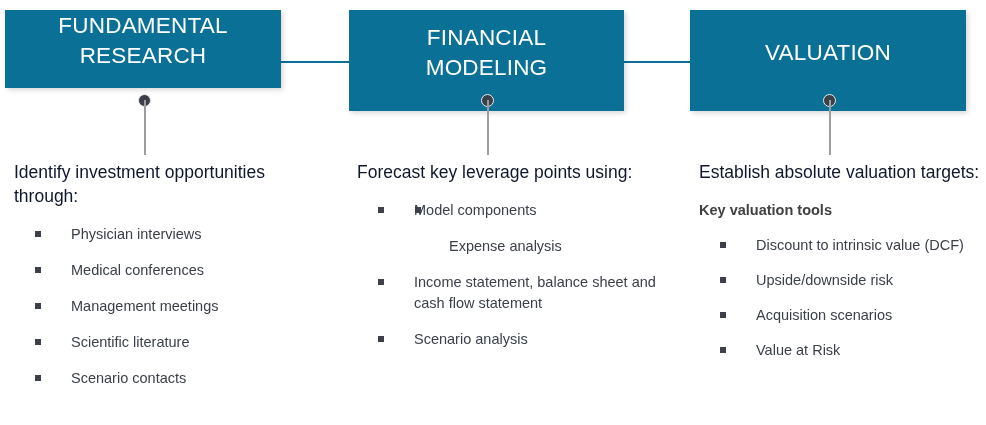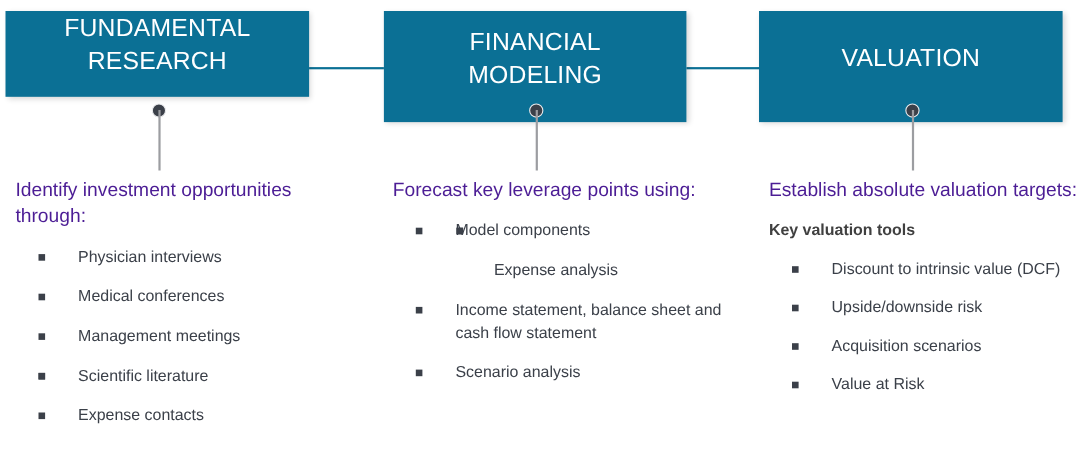--- a/index.html
+++ b/index.html
@@ -62,21 +62,21 @@
     border: 1.5px solid #e9eaec;
     box-sizing: border-box;
   }
 
   
   .column {
     position: absolute;
     box-sizing: border-box;
   }
   .col-heading {
-    color: #4c1d95;
+    color: #0f172a;
     font-size: 17.5px;
     line-height: 24px;
     margin: 0 0 16px 0;
     font-weight: 400;
   }
   .col-subheading {
     color: #404040;
     font-size: 14.5px;
     line-height: 21px;
     margin: 0 0 14px 0;
@@ -148,21 +148,21 @@
       </li>
       <li class="lvl1">
         <span class="bullet-marker"></span>
       </li>
       <li class="lvl1">
         <span class="bullet-marker"></span>
         <span class="bullet-text">Scientific literature</span>
       </li>
       <li class="lvl1">
         <span class="bullet-marker"></span>
-        <span class="bullet-text">Expense contacts</span>
+        <span class="bullet-text">Scenario contacts</span>
       </li>
     </ul>
   </div>
 
   <div class="stage-box" style="left:349px; top:10px; width:275px; height:101px;">
     <div class="stage-title">FINANCIAL
 MODELING</div>
   </div>
   <div class="leader-dot" style="left:481px; top:94px;"></div>
   <div class="leader-line" style="left:486.5px; top:100px; height:55px;"></div>

